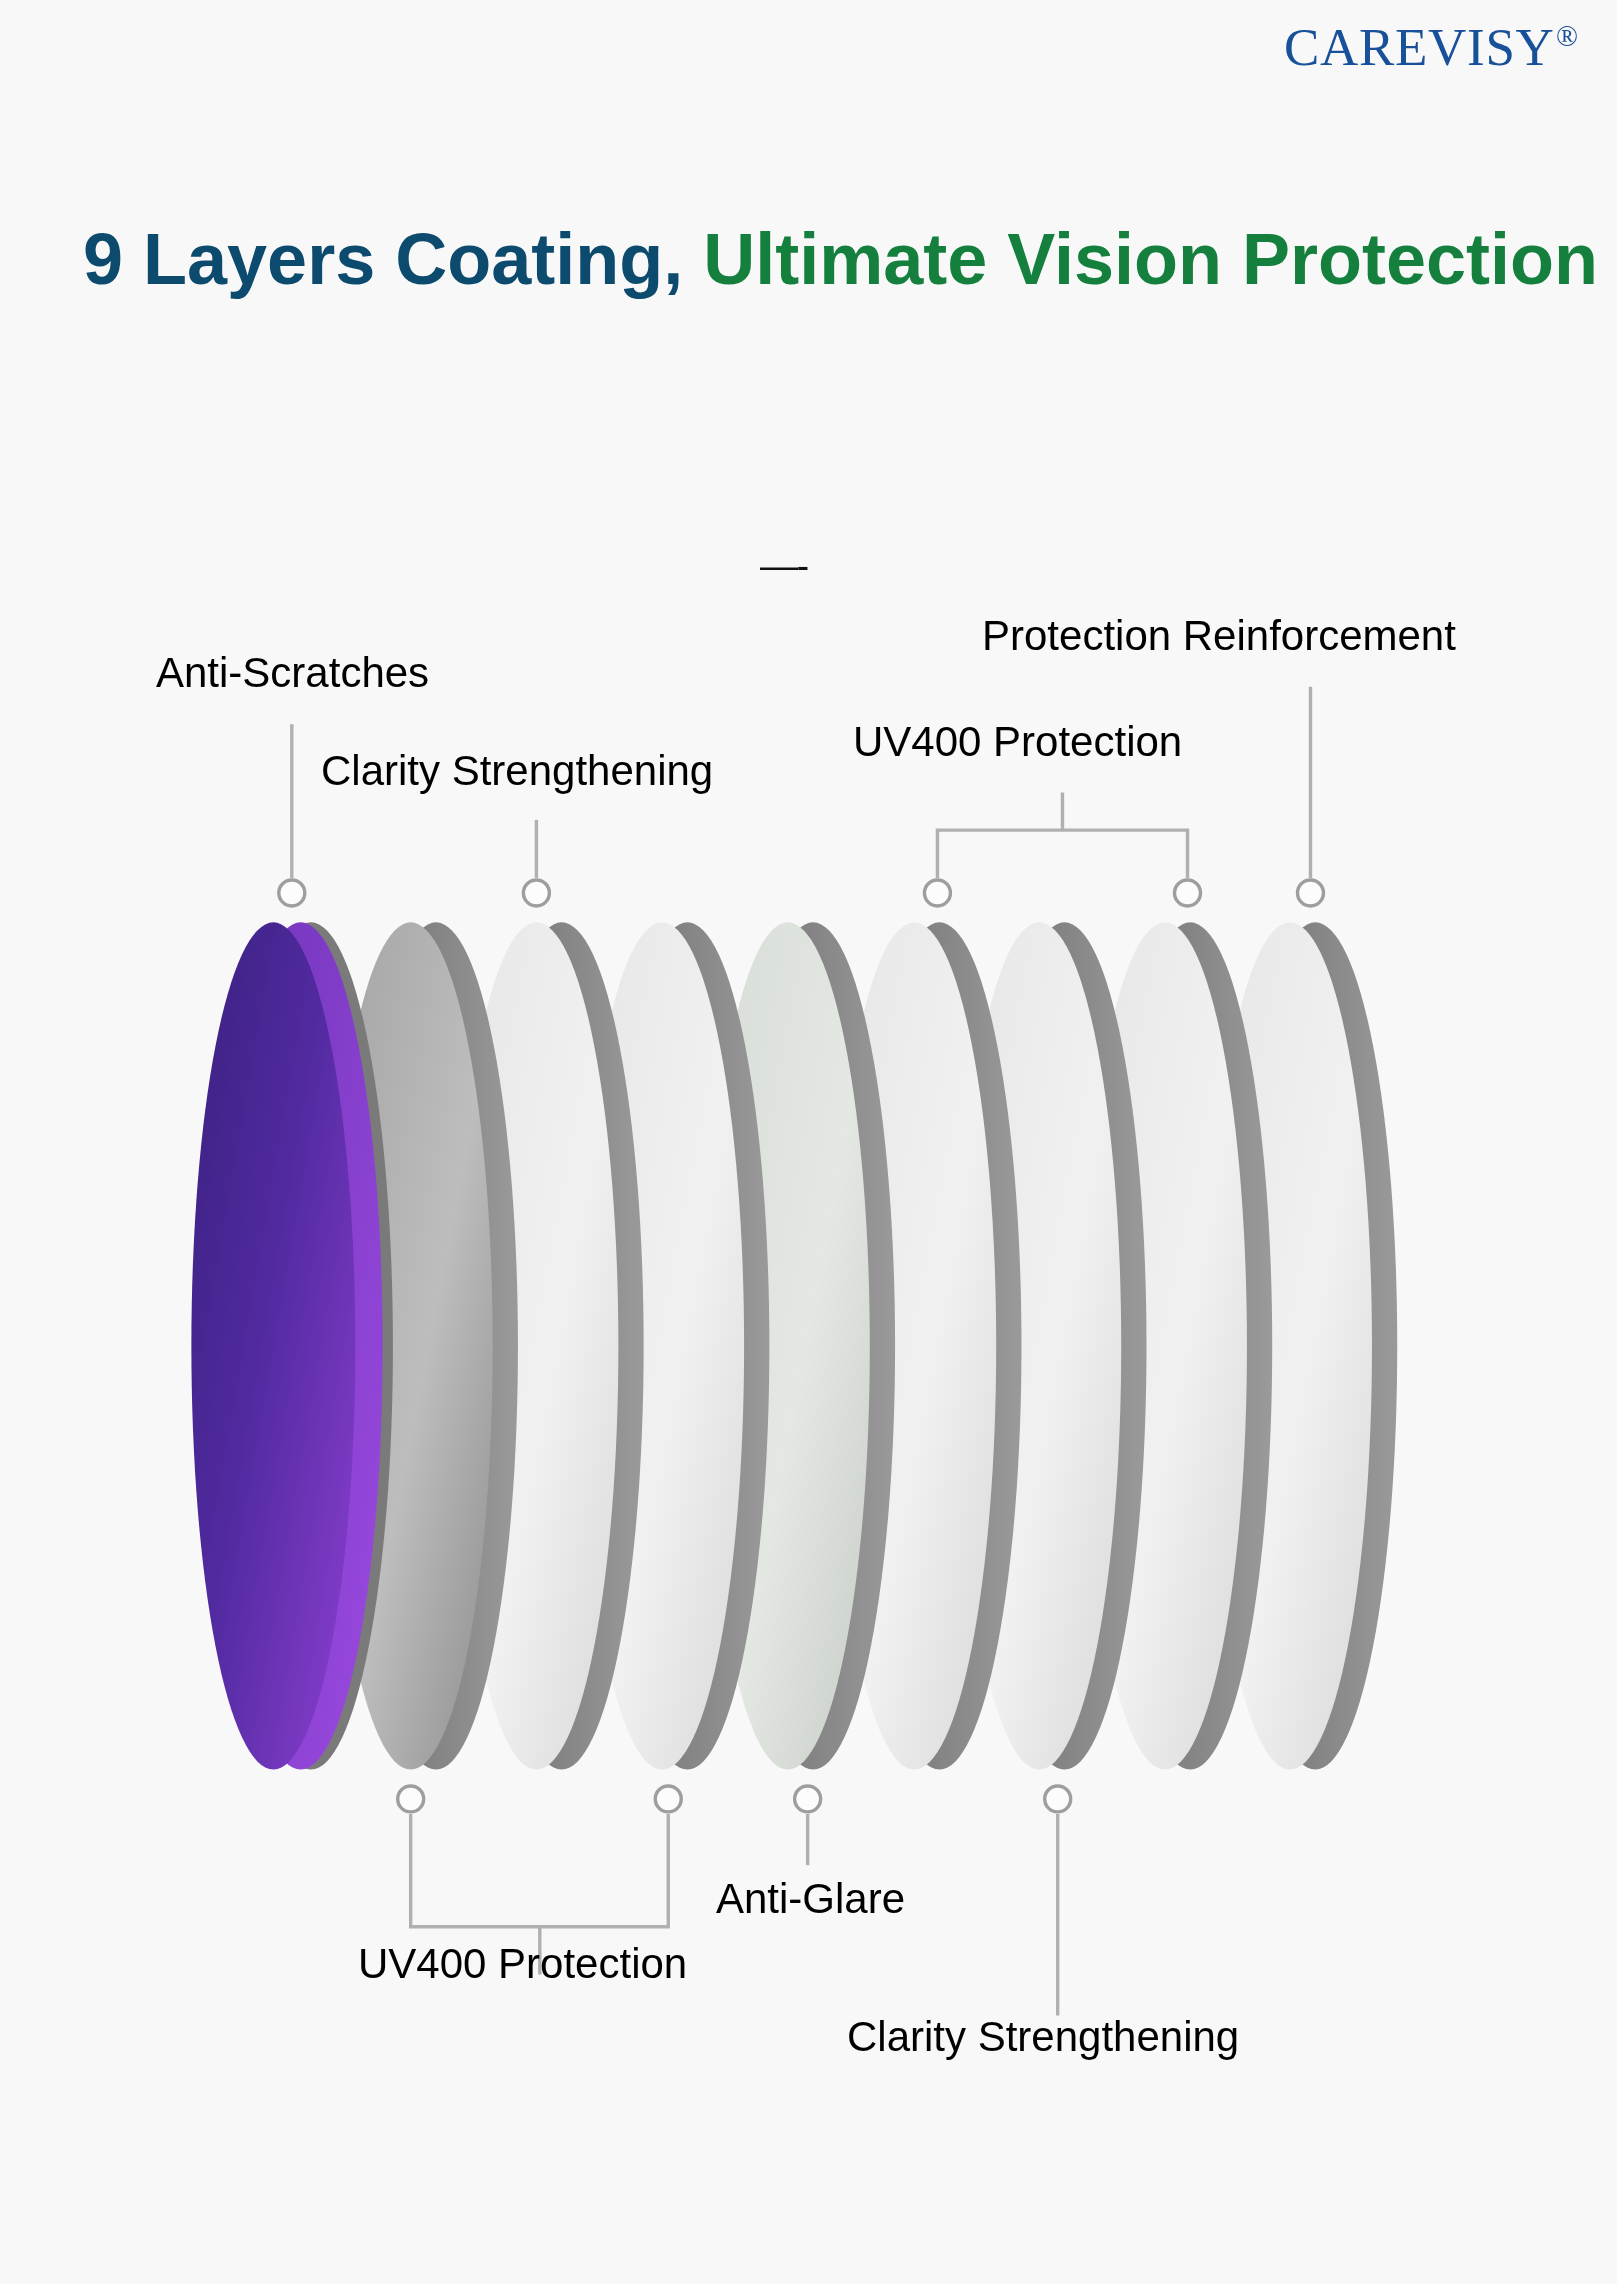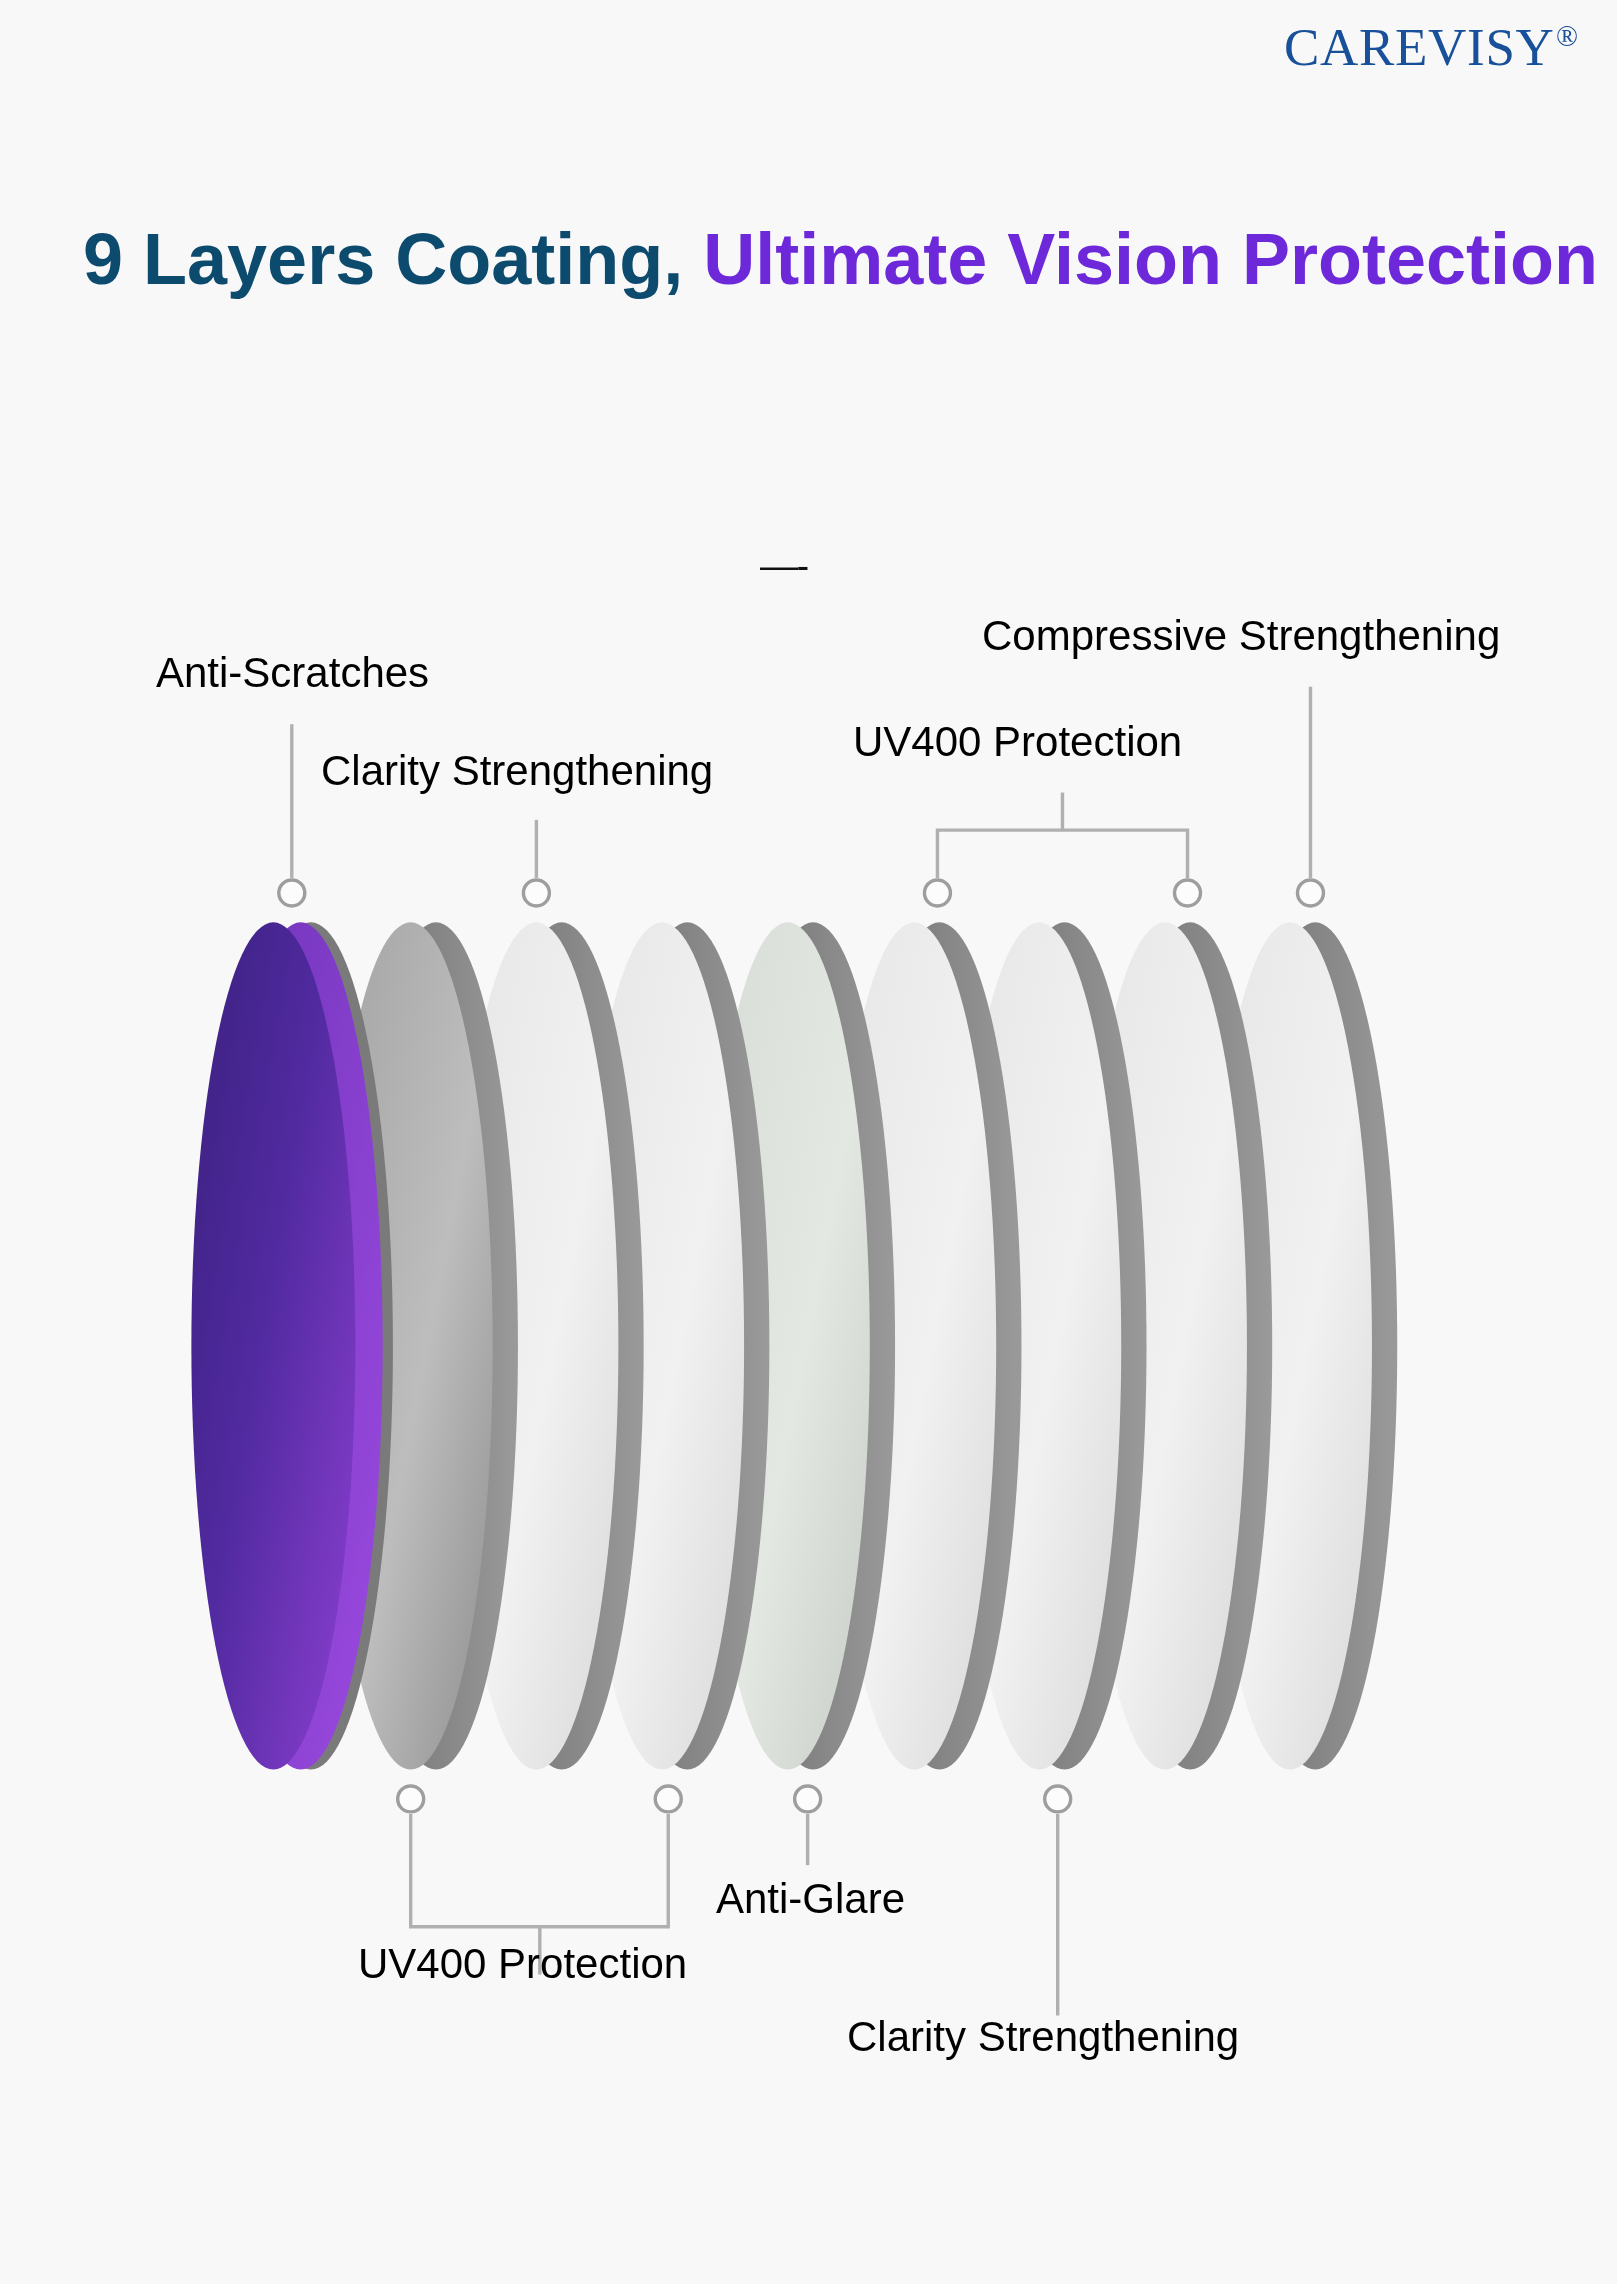--- a/index.html
+++ b/index.html
@@ -41,21 +41,21 @@
   
   #page-title {
     position: absolute;
     left: 83px;
     top: 172px;
     font-size: 72px;
     line-height: 1.1;
     white-space: nowrap;
   }
   #page-title .title-main { color: #0c4a6e; }
-  #page-title .title-accent { color: #6d28d9; }
+  #page-title .title-accent { color: #15803d; }
 
   
   #dash-mark {
     position: absolute;
     left: 760px;
     top: 547px;
     font-size: 38px;
     color: #111111;
     letter-spacing: -1.4px;
     line-height: 1;
@@ -225,20 +225,20 @@
     <circle cx="1548" cy="2633" r="19"></circle>
   </g>
 </svg>
 
 <div class="callout-label lbl-anti-scratches">Anti-Scratches</div>
 
 <div class="callout-label lbl-clarity-top">Clarity Strengthening</div>
 
 <div class="callout-label lbl-uv400-top">UV400 Protection</div>
 
-<div class="callout-label lbl-compressive">Compressive Strengthening</div>
+<div class="callout-label lbl-compressive">Protection Reinforcement</div>
 
 <div class="callout-label lbl-uv400-bottom">UV400 Protection</div>
 
 <div class="callout-label lbl-anti-glare">Anti-Glare</div>
 
 <div class="callout-label lbl-clarity-bottom">Clarity Strengthening</div>
 
 
 </body></html>

